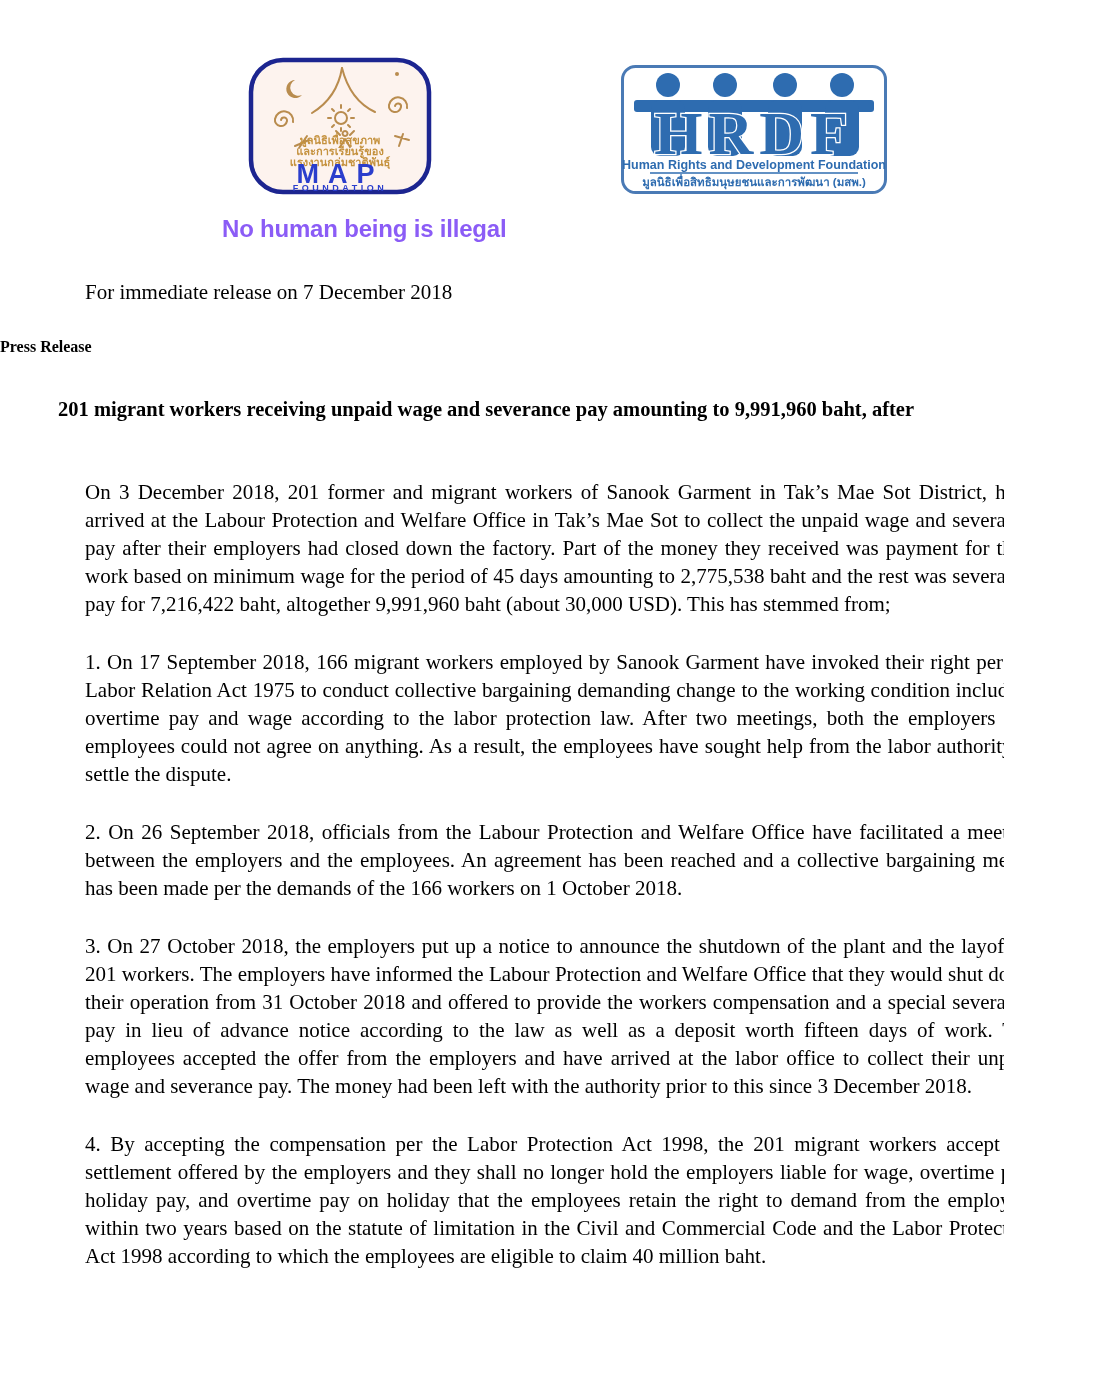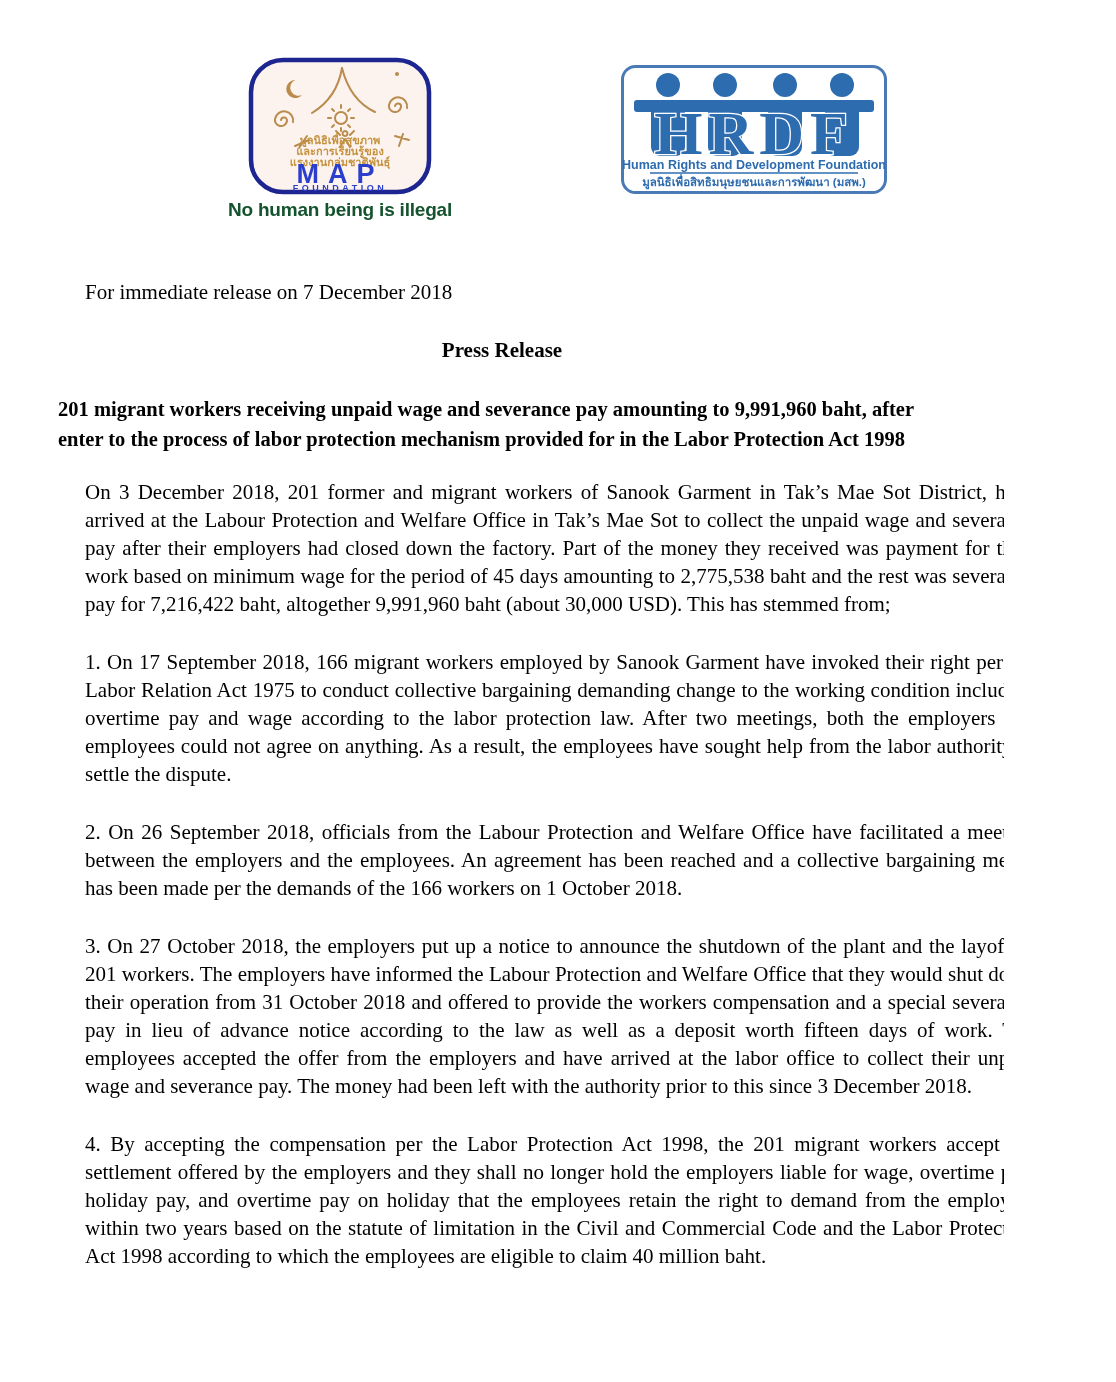--- a/index.html
+++ b/index.html
@@ -16,26 +16,26 @@
   
   .map-block {
     position: absolute;
     left: 222px;
     top: 56px;
     width: 236px;
     text-align: center;
   }
   .map-logo-svg { display: block; margin: 0 auto; }
   .map-tagline {
-    margin-top: 3px;
+    margin-top: 19px;
     font-family: "Liberation Sans", sans-serif;
     font-weight: bold;
-    font-size: 19px;
+    font-size: 24px;
     letter-spacing: -0.2px;
-    color: #14532d;
+    color: #8b5cf6;
     white-space: nowrap;
   }
   .hrdf-block {
     position: absolute;
     left: 577px;
     top: 64px;
     margin-left: 43px;
   }
 
   
@@ -43,23 +43,22 @@
     position: absolute;
     left: 85px;
     top: 280px;
     font-size: 21px;
   }
   .press-release {
     position: absolute;
     left: 0;
     top: 338px;
     width: 100%;
-    text-align: center;
     font-weight: bold;
-    font-size: 21px;
+    font-size: 16px;
   }
   .headline {
     position: absolute;
     left: 58px;
     top: 394px;
     width: 1000px;
     text-align: left;
     font-weight: bold;
     font-size: 20.5px;
     line-height: 30px;
@@ -129,21 +128,20 @@
       <text x="134" y="122" font-family="Liberation Sans, sans-serif" font-weight="bold" font-size="11.5" fill="#2e6cb0" text-anchor="middle">มูลนิธิเพื่อสิทธิมนุษยชนและการพัฒนา (มสพ.)</text>
     </svg>
   </div>
 
   <div class="release-line">For immediate release on 7 December 2018</div>
 
   <div class="press-release">Press Release</div>
 
   <div class="headline">
     <span>201 migrant workers receiving unpaid wage and severance pay amounting to 9,991,960 baht, after</span><br>
-    <span>enter to the process of labor protection mechanism provided for in the Labor Protection Act 1998</span>
   </div>
 
   <div class="body-copy">
     <p>On 3 December 2018, 201 former and migrant workers of Sanook Garment in Tak’s Mae Sot District, have arrived at the Labour Protection and Welfare Office in Tak’s Mae Sot to collect the unpaid wage and severance pay after their employers had closed down the factory. Part of the money they received was payment for their work based on minimum wage for the period of 45 days amounting to 2,775,538 baht and the rest was severance pay for 7,216,422 baht, altogether 9,991,960 baht (about 30,000 USD). This has stemmed from;</p>
     <p>1. On 17 September 2018, 166 migrant workers employed by Sanook Garment have invoked their right per the Labor Relation Act 1975 to conduct collective bargaining demanding change to the working condition including overtime pay and wage according to the labor protection law. After two meetings, both the employers and employees could not agree on anything. As a result, the employees have sought help from the labor authority to settle the dispute.</p>
     <p>2. On 26 September 2018, officials from the Labour Protection and Welfare Office have facilitated a meeting between the employers and the employees. An agreement has been reached and a collective bargaining memo has been made per the demands of the 166 workers on 1 October 2018.</p>
     <p>3. On 27 October 2018, the employers put up a notice to announce the shutdown of the plant and the layoff of 201 workers. The employers have informed the Labour Protection and Welfare Office that they would shut down their operation from 31 October 2018 and offered to provide the workers compensation and a special severance pay in lieu of advance notice according to the law as well as a deposit worth fifteen days of work. The employees accepted the offer from the employers and have arrived at the labor office to collect their unpaid wage and severance pay. The money had been left with the authority prior to this since 3 December 2018.</p>
     <p>4. By accepting the compensation per the Labor Protection Act 1998, the 201 migrant workers accept the settlement offered by the employers and they shall no longer hold the employers liable for wage, overtime pay, holiday pay, and overtime pay on holiday that the employees retain the right to demand from the employers within two years based on the statute of limitation in the Civil and Commercial Code and the Labor Protection Act 1998 according to which the employees are eligible to claim 40 million baht.</p>
   </div>
 

